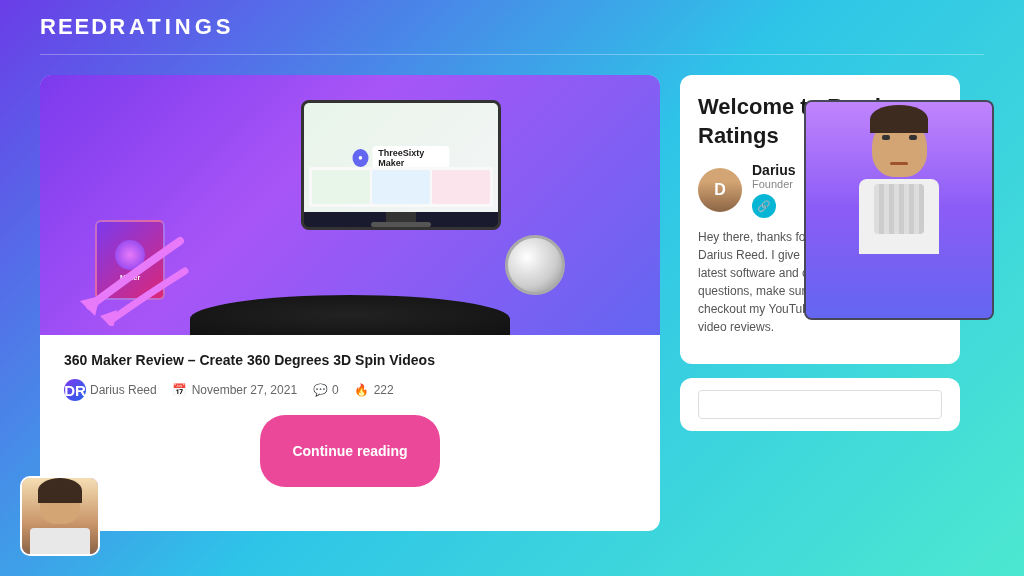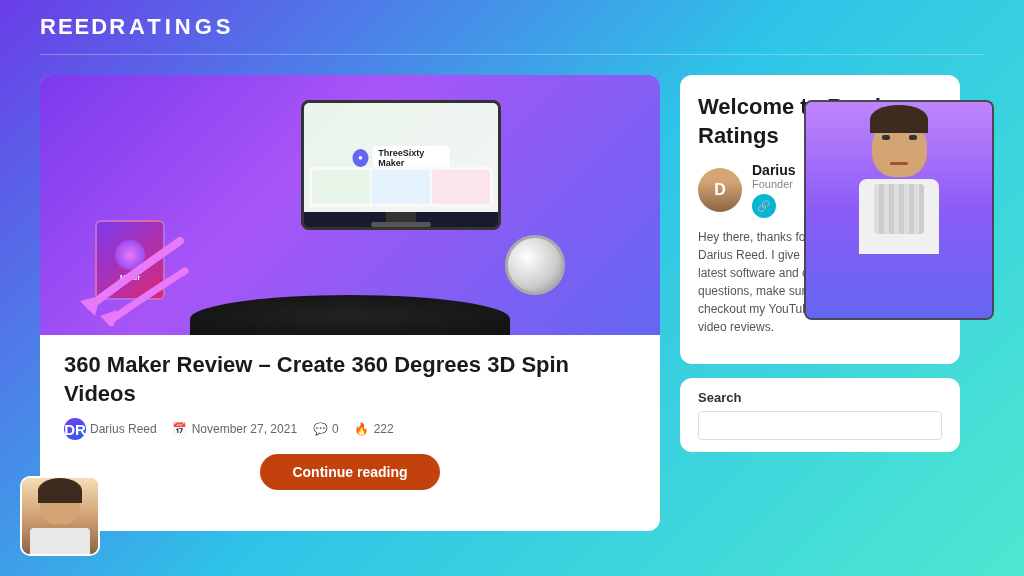--- a/index.html
+++ b/index.html
@@ -193,21 +193,21 @@
       width: 320px;
       height: 40px;
       background: radial-gradient(ellipse, #222 0%, #111 100%);
       border-radius: 50% 50% 0 0 / 60% 60% 0 0;
     }
 
     .article-body {
       padding: 16px 24px 12px;
     }
     .article-title {
-      font-size: 22px;
+      font-size: 14px;
       font-weight: 800;
       color: #1a1a1a;
       line-height: 1.3;
       margin-bottom: 10px;
     }
     .article-meta {
       display: flex;
       align-items: center;
       gap: 16px;
       font-size: 12px;
@@ -227,25 +227,25 @@
       display: flex;
       align-items: center;
       justify-content: center;
       color: white;
       font-size: 15px;
       font-weight: bold;
     }
     .continue-btn {
       display: block;
       margin: 0 auto;
-      background: #c2410c;
+      background: #ec4899;
       color: white;
       border: none;
       border-radius: 25px;
-      padding: 10px 32px;
+      padding: 28px 32px;
       font-size: 14px;
       font-weight: 600;
       cursor: pointer;
     }
 
     
     .sidebar {
       width: 280px;
       display: flex;
       flex-direction: column;
@@ -538,21 +538,20 @@
         <div class="author-info">
           <span class="author-name">Darius</span>
           <span class="author-role">Founder</span>
           <div class="author-badge">🔗</div>
         </div>
       </div>
       <p class="sidebar-text">Hey there, thanks for coming. My name is Darius Reed. I give honest reviews about the latest software and courses. If you have any questions, make sure you contact me or checkout my YouTube channel. I also do video reviews.</p>
     </div>
 
     <div class="sidebar-card" style="padding: 12px 18px;">
-      <div class="search-label">Search</div>
       <input type="text" class="search-input" style="">
     </div>
   </div>
 
 </div>
 
 <div class="bottom-avatar">
   <div class="bottom-avatar-face">
     <div class="bottom-avatar-head">
       <div class="bottom-avatar-hair"></div>

